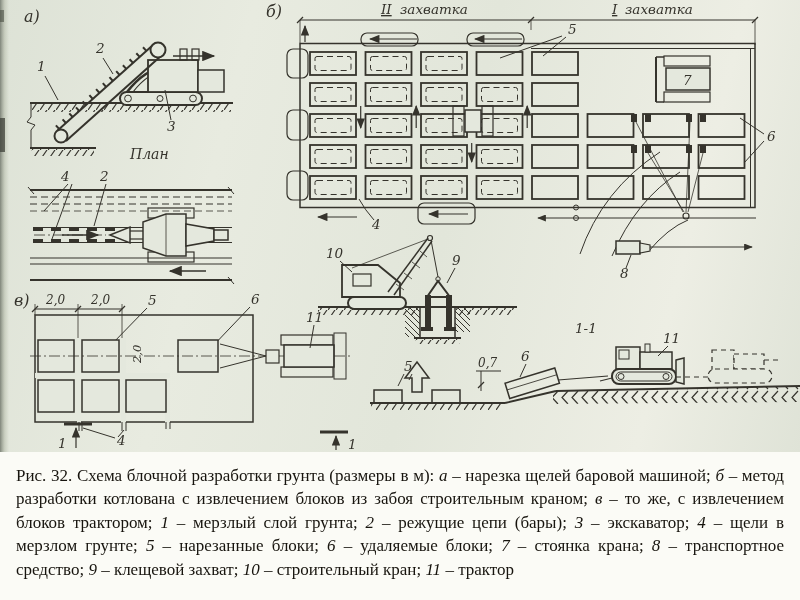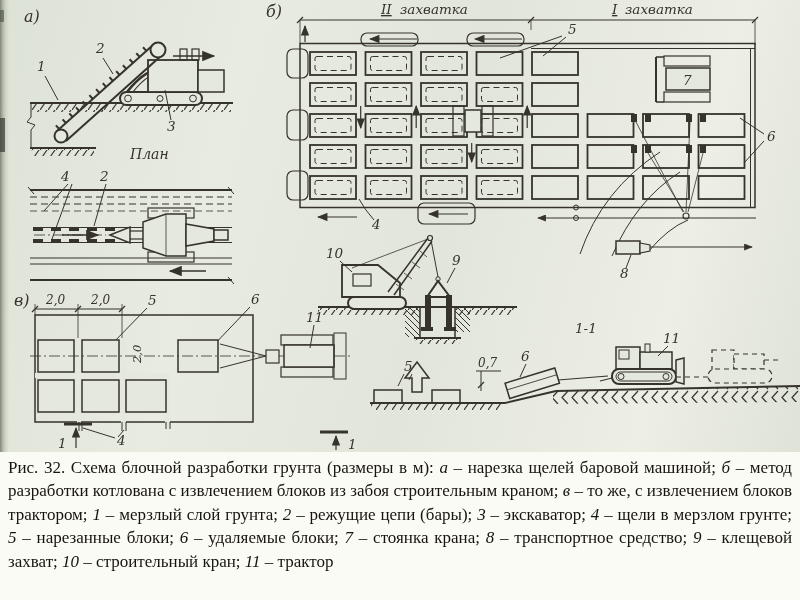--- a/index.html
+++ b/index.html
@@ -6,21 +6,21 @@
     --paper:#e4e8dd; --ink:#35332c; --caption-bg:#fbfbf6; --caption-text:#17140e; --scan-edge:#848a7b;
   }
   html,body{margin:0;padding:0;}
   .page{position:relative;width:800px;height:600px;background:var(--caption-bg);overflow:hidden;
         font-family:"Liberation Serif","DejaVu Serif",serif;}
   .scan{position:absolute;left:0;top:0;width:800px;height:452px;
         background:linear-gradient(104deg,#dde2d6 0%,#e8ebe0 28%,#e2e6da 55%,#edeee4 82%,#dfe3d7 100%);}
   .scan svg{position:absolute;left:0;top:0;}
   .caption{position:absolute;left:0;top:452px;width:800px;height:148px;background:var(--caption-bg);
            color:var(--caption-text);}
-  .caption p{margin:0;padding:4px 8px 0 8px;font-size:17px;line-height:23.4px;text-align:justify;}
+  .caption p{margin:8px;padding:4px 8px 0 8px;font-size:17px;line-height:23.4px;text-align:justify;}
   .caption .it{font-style:italic;}
   
   .s{stroke:var(--ink);fill:none;stroke-linecap:butt;}
   .f{fill:var(--ink);stroke:none;}
   .pf{fill:var(--paper);}
   .w08{stroke-width:.8}.w1{stroke-width:1}.w12{stroke-width:1.2}.w15{stroke-width:1.5}
   .w18{stroke-width:1.8}.w2{stroke-width:2}.w25{stroke-width:2.5}.w3{stroke-width:3}
   .dash{stroke-dasharray:7,4;}
   .dashdot{stroke-dasharray:11,3,2,3;}
   .dash2{stroke-dasharray:5,4;}

